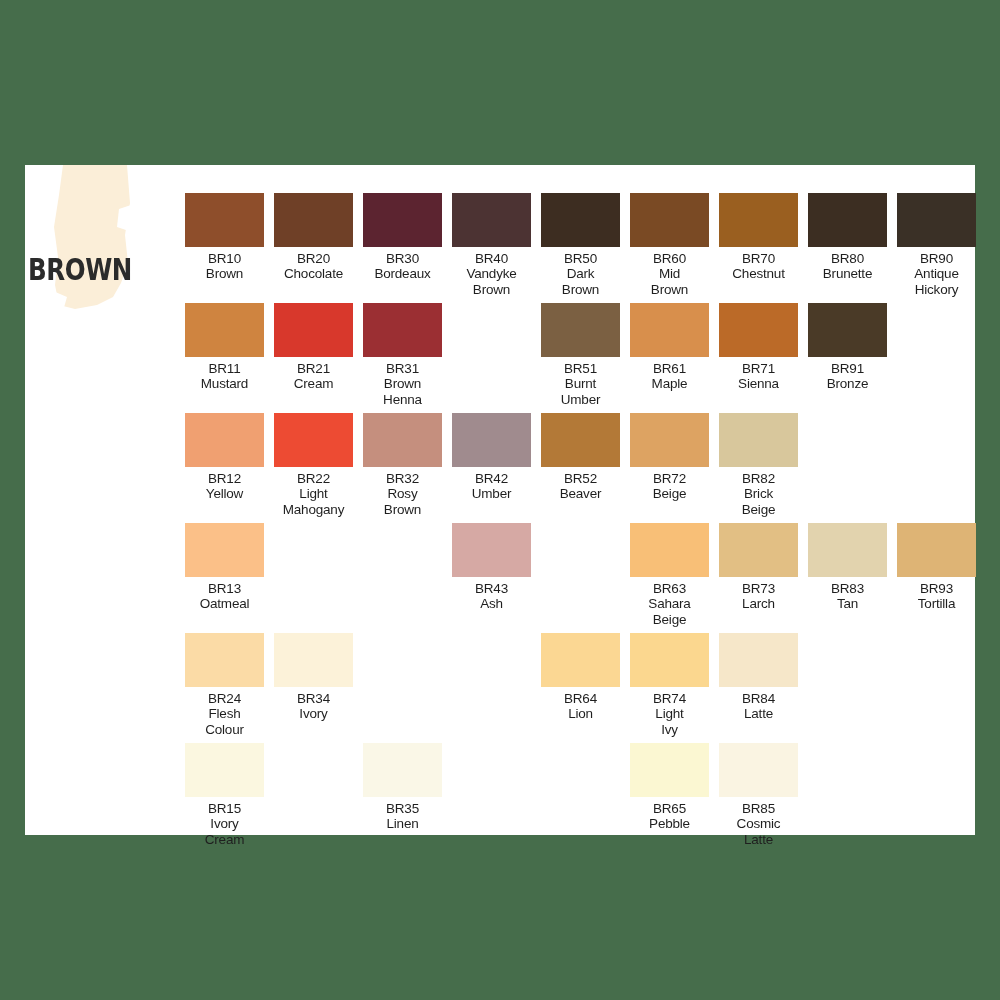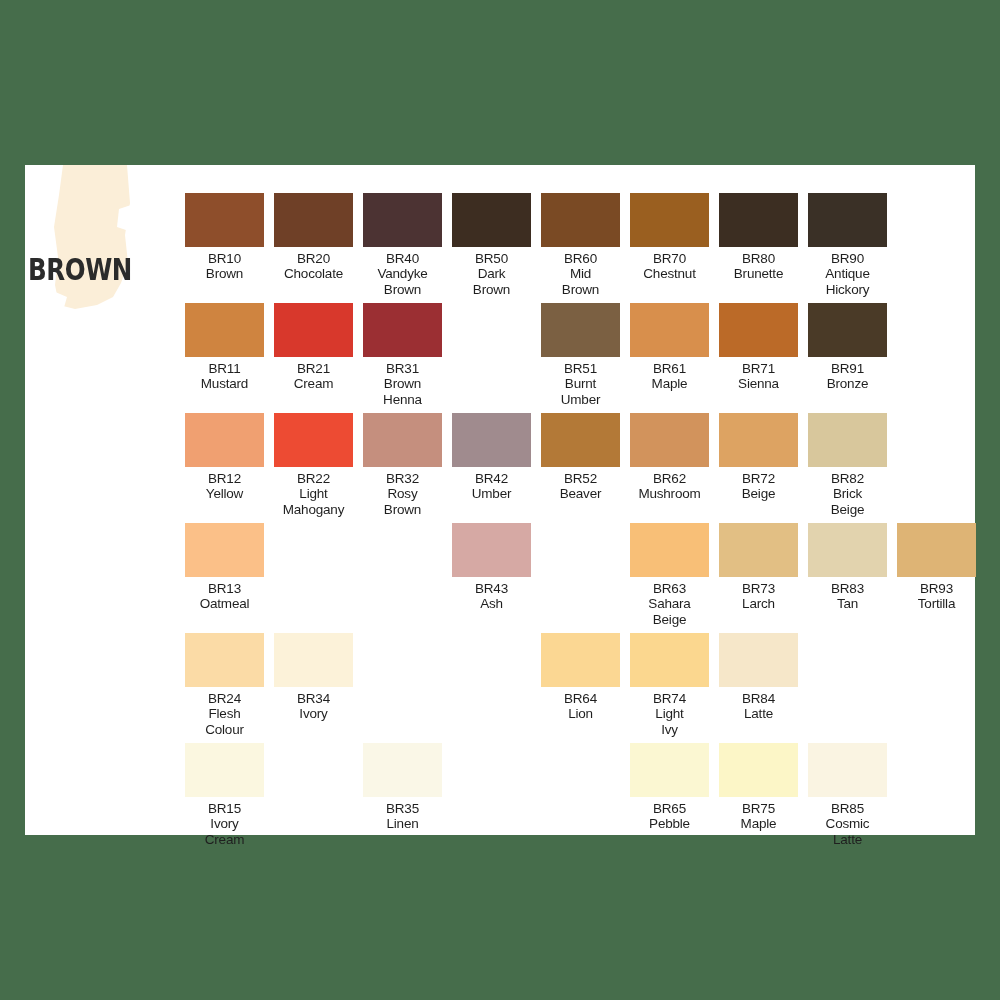--- a/index.html
+++ b/index.html
@@ -118,20 +118,25 @@
         <div class="swatch" style="background: rgb(142, 78, 43);"></div>
         <div class="code">BR10</div>
         <div class="name">Brown</div>
       </div>
       <div class="cell">
         <div class="swatch" style="background: rgb(111, 64, 39);"></div>
         <div class="code">BR20</div>
         <div class="name">Chocolate</div>
       </div>
       <div class="cell">
+        <div class="swatch" style="background: rgb(92, 36, 48);"></div>
+        <div class="code">BR30</div>
+        <div class="name">Bordeaux</div>
+      </div>
+      <div class="cell">
         <div class="swatch" style="background: rgb(76, 51, 51);"></div>
         <div class="code">BR40</div>
         <div class="name">Vandyke<br>Brown</div>
       </div>
       <div class="cell">
         <div class="swatch" style="background: rgb(61, 45, 33);"></div>
         <div class="code">BR50</div>
         <div class="name">Dark<br>Brown</div>
       </div>
       <div class="cell">
@@ -217,25 +222,20 @@
         <div class="swatch" style="background: rgb(160, 139, 142);"></div>
         <div class="code">BR42</div>
         <div class="name">Umber</div>
       </div>
       <div class="cell">
         <div class="swatch" style="background: rgb(179, 121, 55);"></div>
         <div class="code">BR52</div>
         <div class="name">Beaver</div>
       </div>
       <div class="cell">
-        <div class="swatch" style="background: rgb(210, 147, 92);"></div>
-        <div class="code">BR62</div>
-        <div class="name">Mushroom</div>
-      </div>
-      <div class="cell">
         <div class="swatch" style="background: rgb(221, 163, 98);"></div>
         <div class="code">BR72</div>
         <div class="name">Beige</div>
       </div>
       <div class="cell">
         <div class="swatch" style="background: rgb(216, 199, 156);"></div>
         <div class="code">BR82</div>
         <div class="name">Brick<br>Beige</div>
       </div>
     </div>
@@ -338,25 +338,20 @@
       </div>
       <div class="cell cell-empty">
         <div class="swatch"></div>
       </div>
       <div class="cell">
         <div class="swatch" style="background: rgb(251, 247, 210);"></div>
         <div class="code">BR65</div>
         <div class="name">Pebble</div>
       </div>
       <div class="cell">
-        <div class="swatch" style="background: rgb(252, 246, 199);"></div>
-        <div class="code">BR75</div>
-        <div class="name">Maple</div>
-      </div>
-      <div class="cell">
         <div class="swatch" style="background: rgb(250, 244, 226);"></div>
         <div class="code">BR85</div>
         <div class="name">Cosmic<br>Latte</div>
       </div>
       <div class="cell cell-empty">
         <div class="swatch"></div>
       </div>
     </div>
 
   </div>

